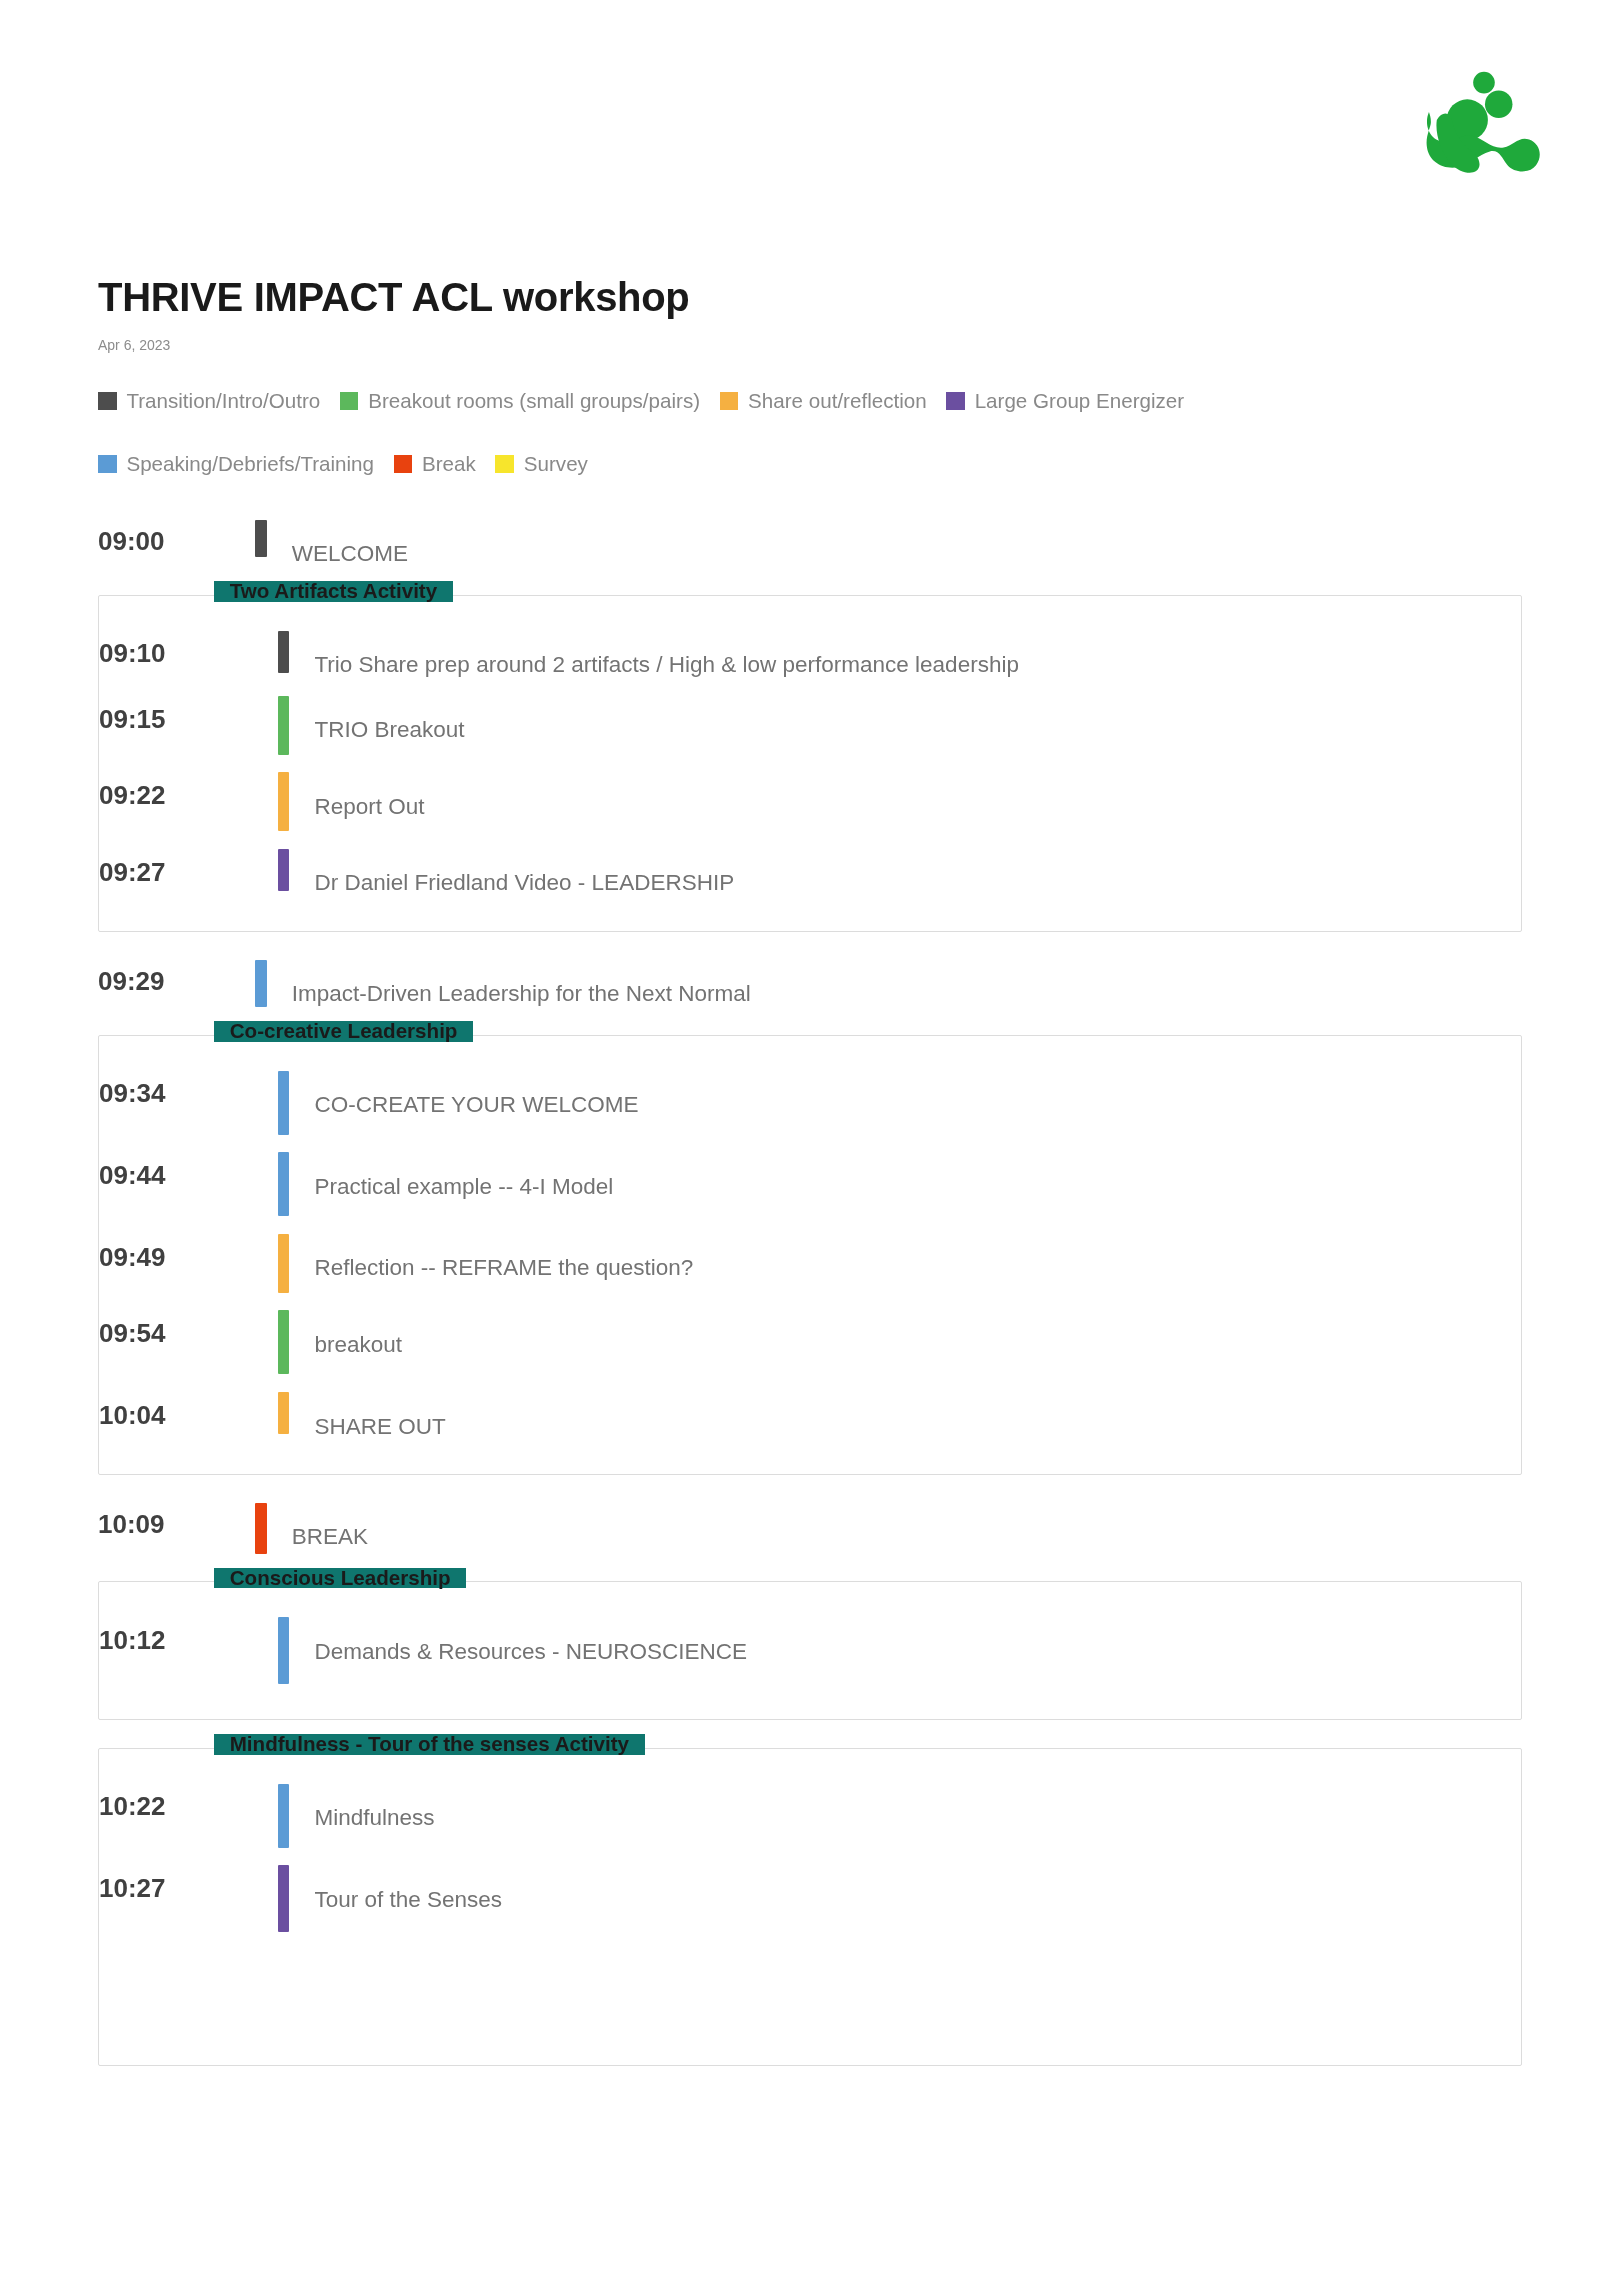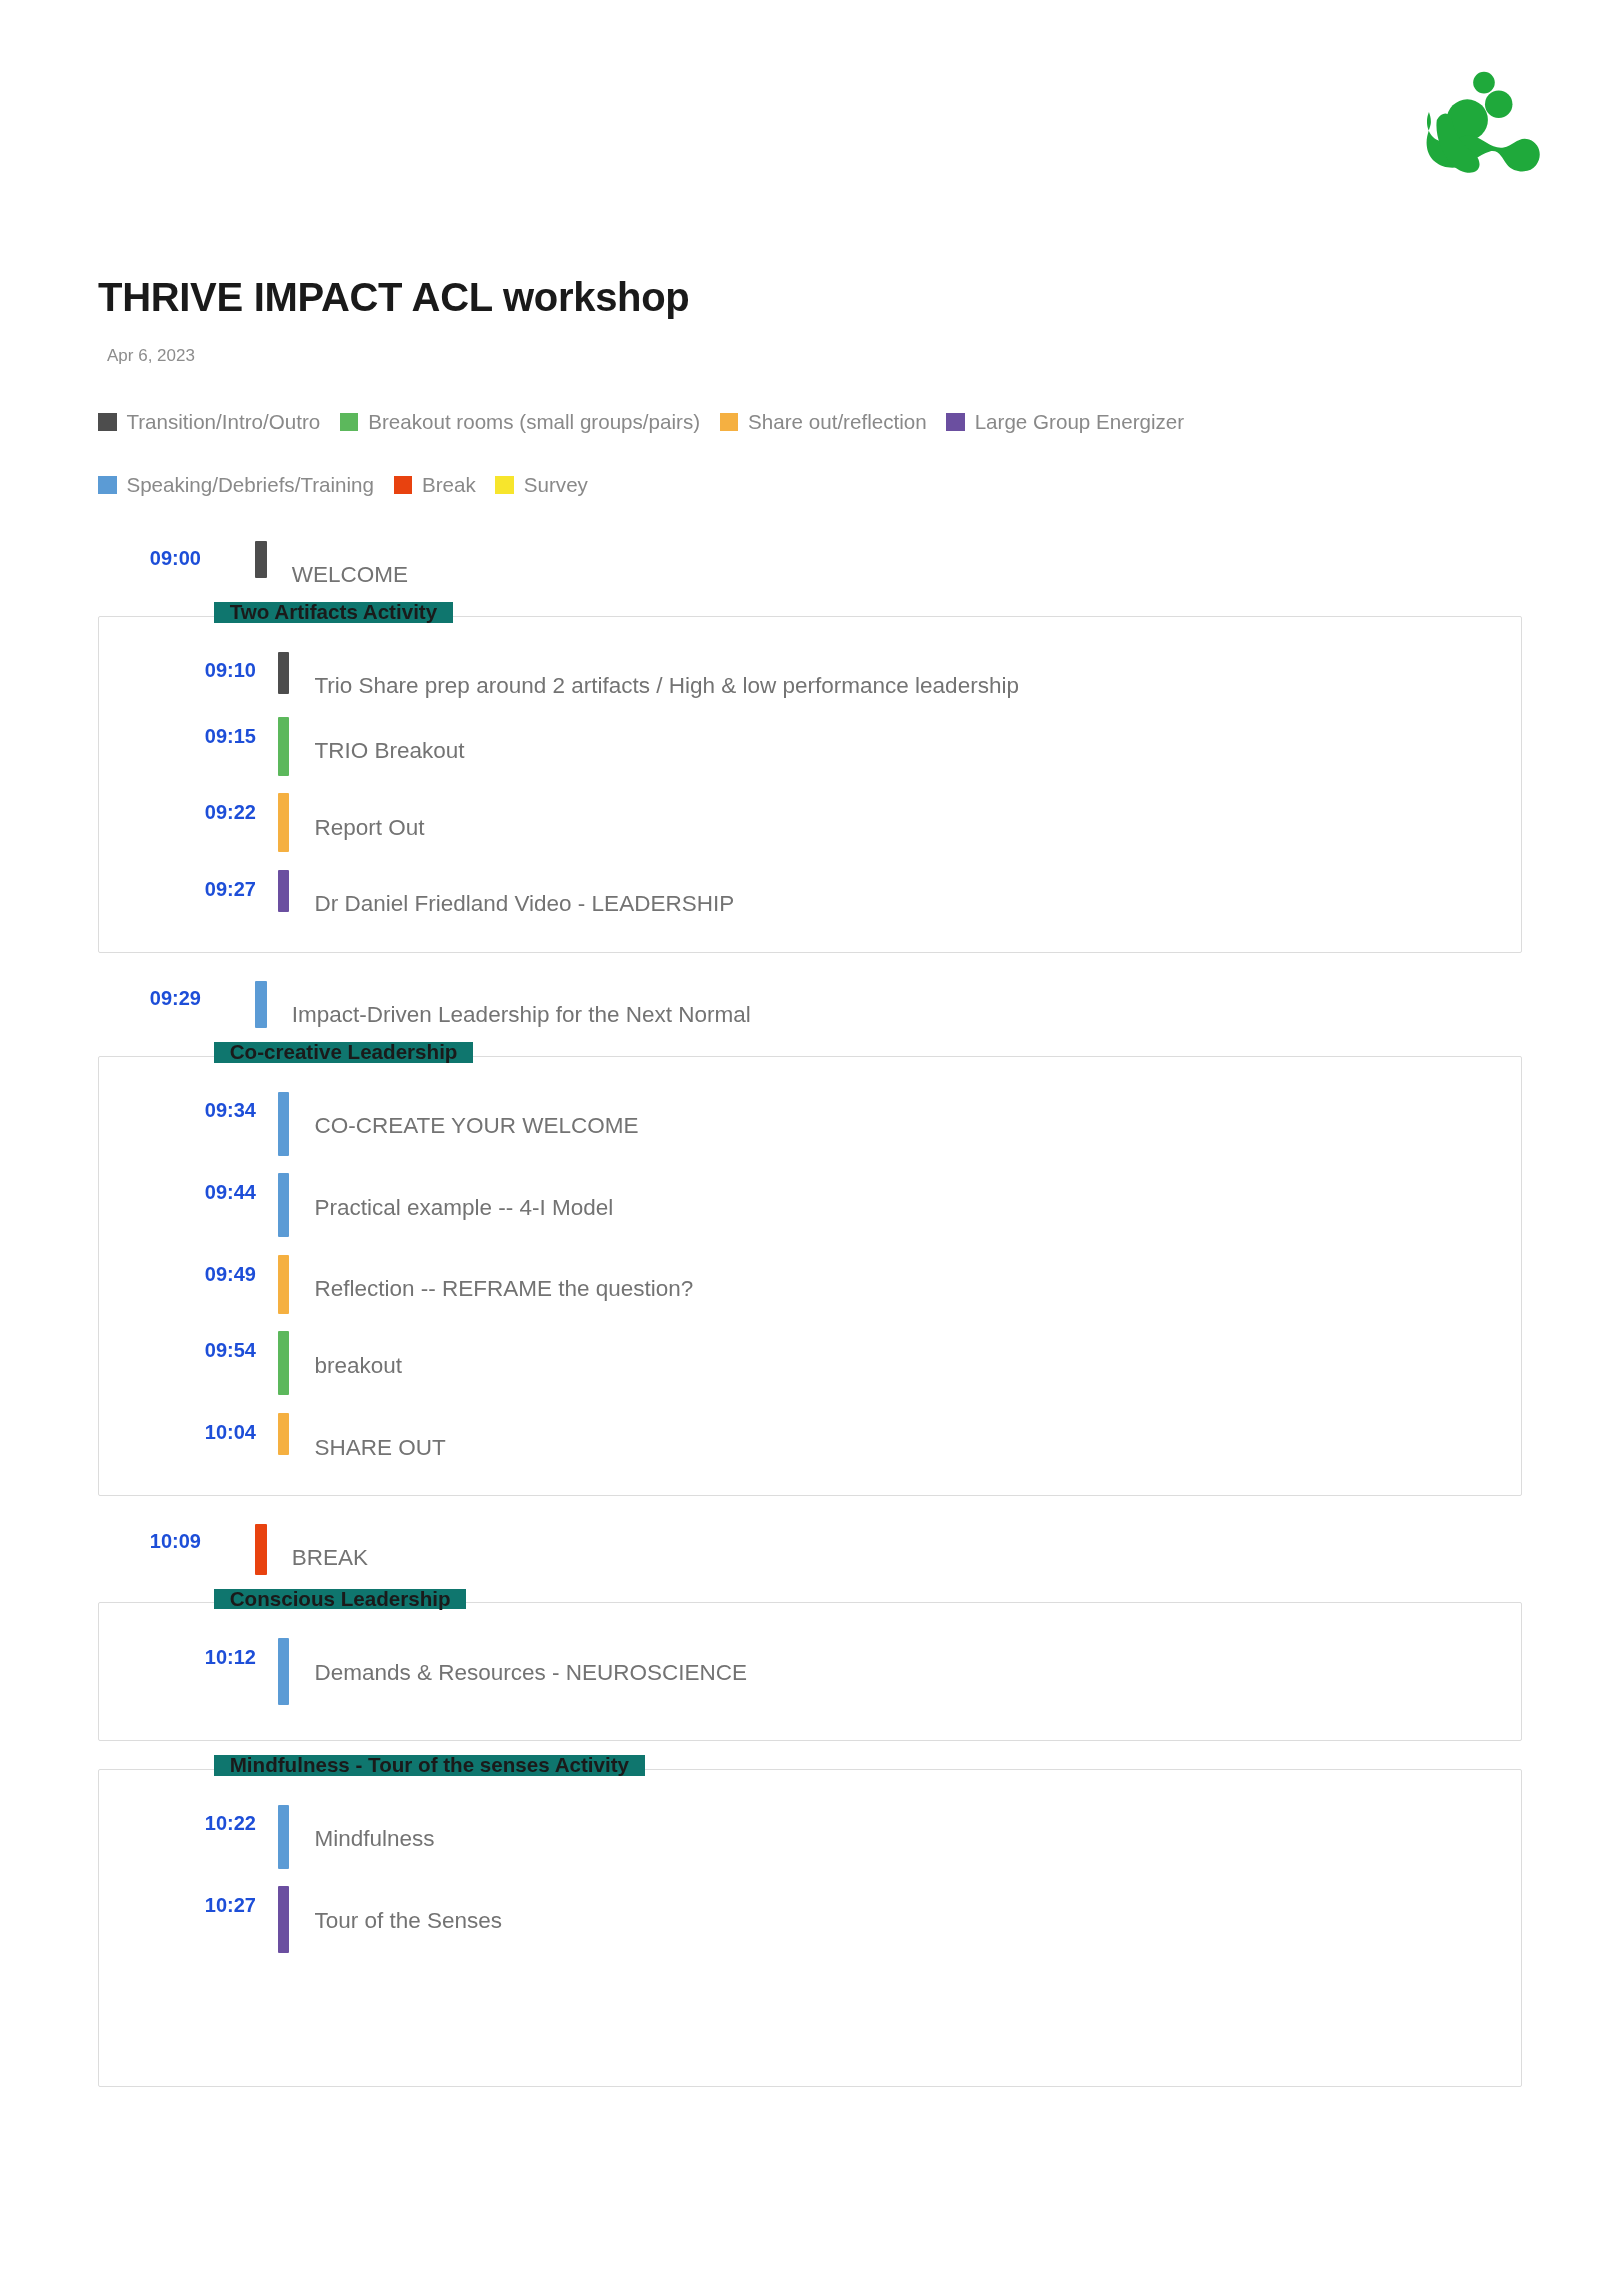--- a/index.html
+++ b/index.html
@@ -35,23 +35,23 @@
     font-size: 40px;
     font-weight: bold;
     color: #1a1a1a;
     letter-spacing: -0.3px;
     margin: 0;
     padding-top: 277px;
     line-height: 1.0;
   }
 
   .subtitle {
-    font-size: 17px;
+    font-size: 14px;
     color: #8c8c8c;
-    margin: 9px;
+    margin: 0;
     padding-top: 20.6px;
     line-height: 1.0;
   }
 
   
   .legend {
     padding-top: 21.6px;
     max-width: 1392px;
     line-height: 56px;
     font-size: 0;
@@ -84,24 +84,23 @@
 
   .row {
     display: flex;
     align-items: flex-start;
     position: relative;
   }
 
   .row-time {
     width: 103px;
     flex: 0 0 103px;
-    text-align: right;
-    font-size: 20px;
+    font-size: 26px;
     font-weight: bold;
-    color: #1d4ed8;
+    color: #404040;
     padding-top: 7.8px;
   }
 
   .row-bar {
     flex: 0 0 11.8px;
     width: 11.8px;
     margin-left: 54px;
     border-radius: 1px;
   }
 

